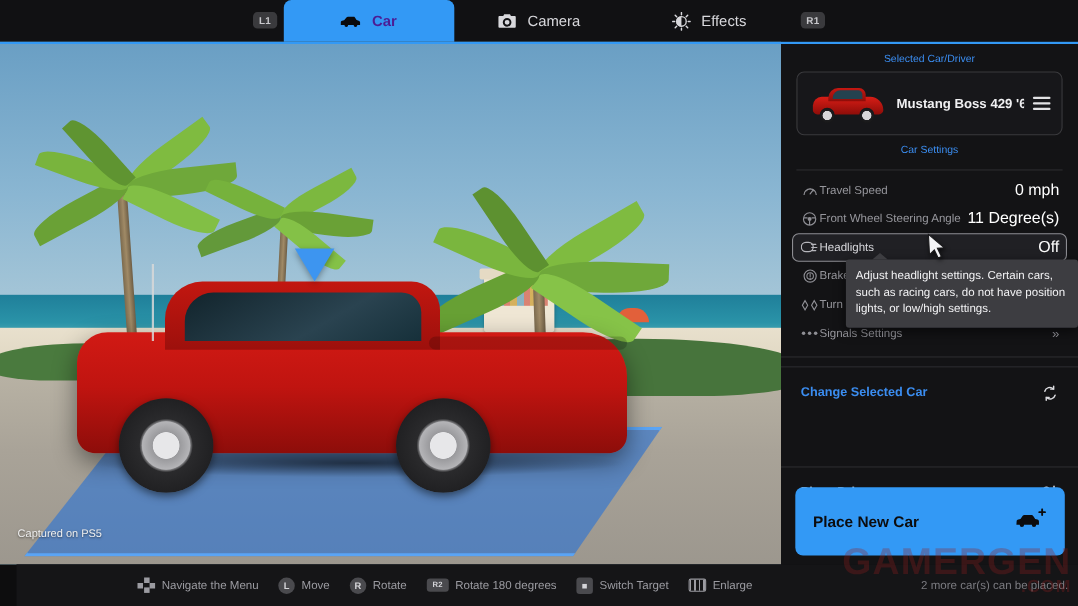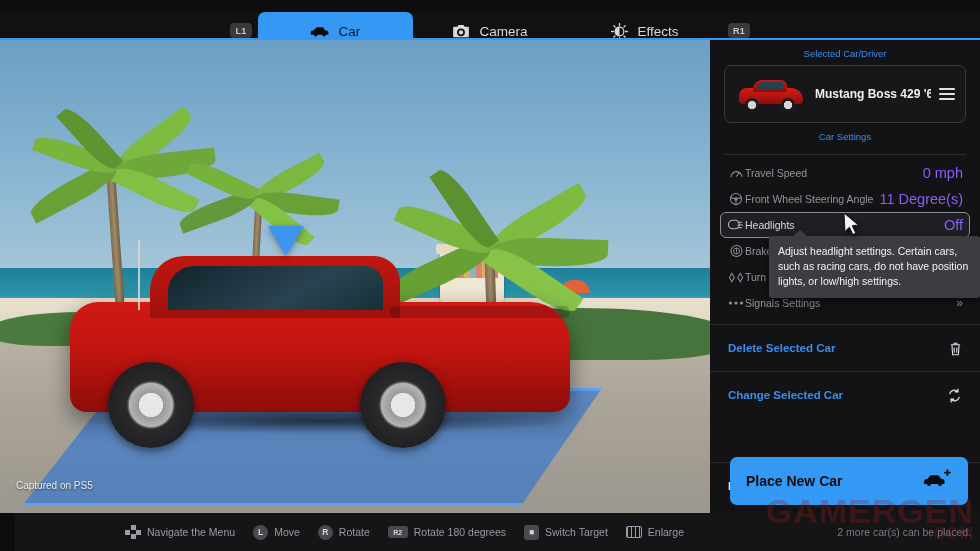--- a/index.html
+++ b/index.html
@@ -6,21 +6,21 @@
   html, body {
     width:980px; height:551px;
     background:#0d0d0e;
     font-family:"Liberation Sans", sans-serif;
     overflow:hidden;
   }
   #app { position:relative; width:980px; height:551px; }
 
   
   .tabbar {
-    position:absolute; top:12px; left:0; width:980px; height:38px;
+    position:absolute; top:0; left:0; width:980px; height:38px;
     background:#111113;
     display:flex; align-items:center;
   }
   .tabbar-inner {
     position:relative; width:980px; height:38px;
     display:flex; align-items:center; justify-content:center;
   }
   .shoulder {
     position:absolute; top:11px;
     width:22px; height:15px; border-radius:4px;
@@ -32,21 +32,21 @@
   .shoulder.l { left:230px; }
   .shoulder.r { right:230px; }
   .tabs { display:flex; align-items:flex-end; height:38px; }
   .tab {
     width:155px; height:38px;
     display:flex; align-items:center; justify-content:center; gap:9px;
     color:#d8d8dc; font-size:13.5px;
     background:transparent;
   }
   .tab.active {
-    background:#3399f5; color:#0f172a; font-weight:normal;
+    background:#3399f5; color:#4c1d95; font-weight:bold;
     border-radius:7px 7px 0 0;
   }
   .tab .ticon { display:flex; align-items:center; }
   .tab.active .ticon svg { fill:#0a0a0c; }
   .tab .ticon svg { fill:#d8d8dc; }
 
   
   .viewport {
     position:absolute; top:38px; left:0; width:710px; height:475px;
     overflow:hidden;
@@ -234,35 +234,35 @@
     border:1px solid transparent;
   }
   .setting-row.selected {
     border:1px solid #8d8d92; background:#202024;
   }
   .setting-row .ico { width:18px; height:16px; flex:0 0 auto; display:flex; align-items:center; justify-content:center; }
   .setting-row .ico svg { stroke:#8f8f95; fill:none; }
   .setting-row.selected .ico svg { stroke:#b6b6bc; }
   .setting-row .lbl { flex:1; color:#96969c; font-size:10.5px; }
   .setting-row.selected .lbl { color:#d8d8dc; }
-  .setting-row .val { color:#8b5cf6; font-size:13px; }
+  .setting-row .val { color:#ffffff; font-size:13px; }
   .setting-row .val.big { font-size:14.5px; }
   .setting-row .chev { color:#9a9aa0; font-size:12px; }
 
   .action-sep { height:1px; background:#2c2c2f; margin:8px 0; }
   .action-row {
     height:30px; margin:0 10px;
     display:flex; align-items:center; padding:0 8px;
   }
   .action-row .alabel { flex:1; color:#3b8df0; font-size:11.5px; font-weight:bold; }
   .action-row .aicon { color:#dcdce0; font-size:13px; display:flex; align-items:center; }
   .action-row.neutral .alabel { color:#eceff2; font-weight:bold; }
 
   .place-new {
-    position:absolute; left:20px; right:12px; bottom:8px; height:48px;
+    position:absolute; left:13px; right:12px; bottom:8px; height:62px;
     background:#3399f5; border-radius:7px;
     display:flex; align-items:center; padding:0 16px;
   }
   .place-new .pn-label { flex:1; color:#0c0c0e; font-size:14px; font-weight:bold; }
 
   
   .tooltip {
     position:absolute; left:59px; top:196px; width:211px;
     background:#3d3d41; border-radius:3px;
     padding:8px 9px; color:#f2f2f4; font-size:10.5px; line-height:1.45;
@@ -521,28 +521,20 @@
             </svg>
         </span>
         <span class="lbl">Signals Settings</span>
         <span class="chev">»</span>
       </div>
 
     </div>
 
     <div class="action-sep"></div>
 
-    <div class="action-row">
-      <span class="alabel">Delete Selected Car</span>
-      <span class="aicon">
-        <svg width="13" height="15" viewBox="0 0 14 16" fill="none" stroke="#dcdce0" stroke-width="1.2">
-            <path d="M2 4h10M5.5 4V2.4h3V4M3.2 4.6l.7 10.2h6.2l.7-10.2M5.6 7v5.6M8.4 7v5.6"></path>
-          </svg>
-      </span>
-    </div>
 
     <div class="action-sep"></div>
 
     <div class="action-row">
       <span class="alabel">Change Selected Car</span>
       <span class="aicon">
         <svg width="15" height="15" viewBox="0 0 16 16" fill="none" stroke="#dcdce0" stroke-width="1.4" stroke-linecap="round">
             <path d="M3 6a5 5 0 018.3-2.2M13 10a5 5 0 01-8.3 2.2"></path>
             <path d="M11.6 1.2v2.8H8.8M4.4 14.8V12h2.8"></path>
           </svg>

